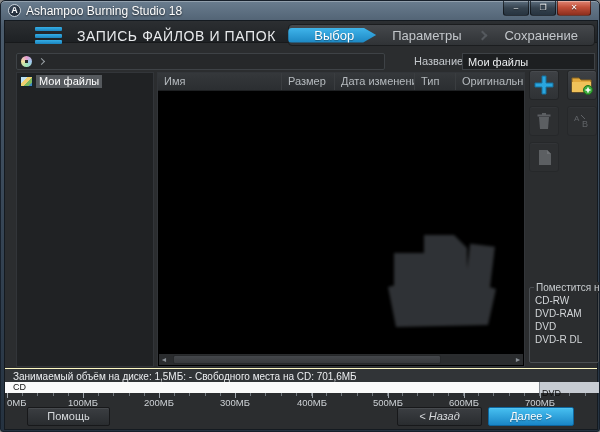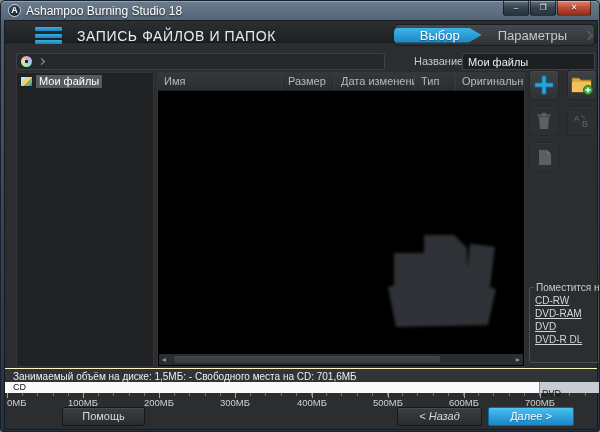--- a/index.html
+++ b/index.html
@@ -86,42 +86,42 @@
   
   .abtn { position:absolute; width:30px; height:30px; border-radius:3px; cursor:pointer;
     background:linear-gradient(180deg,#3e4145,#2f3235); border:1px solid #232527;
     display:flex; align-items:center; justify-content:center; box-shadow:inset 0 1px 0 rgba(255,255,255,.05); }
   .abtn.disabled { background:#2f3134; opacity:.55; }
   
   .fits { position:absolute; left:524px; top:266px; width:70px; height:76px;
     border:1px solid #4a4e52; border-radius:2px; padding:6px 5px 0 5px; }
   .fits-title { position:absolute; left:4px; top:-6px; background:#2b2d2f; padding:0 2px;
     font-size:10px; color:#c7cbce; white-space:nowrap; }
-  .fits-item { font-size:10px; color:#d3d6d9; line-height:13px; white-space:nowrap;text-decoration:underline; }
+  .fits-item { font-size:10px; color:#d3d6d9; line-height:13px; white-space:nowrap; }
   .fits-item:first-of-type { margin-bottom:4px; }
   
   .statusbar { position:absolute; left:0; top:347px; width:100%; height:14px;
     background:#313437; border-top:1px solid #fef9c3; }
   .status-text { position:absolute; left:8px; top:2px; font-size:10px; color:#eceef0; }
   .capacity { position:absolute; left:0; top:361px; width:594px; height:11px; background:#fafafa; }
   .cap-cd { position:absolute; left:8px; top:0; font-size:9px; line-height:11px; color:#111; }
   .cap-dvd-seg { position:absolute; left:534px; top:0; width:60px; height:11px;
     background:#c7ccd3; border-left:1px solid #8a8f96; }
   .cap-dvd-seg span { font-size:9px; line-height:11px; color:#111; padding-left:2px; }
   .ruler { position:absolute; left:0; top:372px; width:594px; height:13px; }
   .minor-ticks { position:absolute; left:2px; top:0; width:590px; height:3px;
     background:repeating-linear-gradient(90deg,#70767c 0 1px,transparent 1px 15.2px); }
   .major-tick { position:absolute; top:0; width:1px; height:5px; background:#a0a6ac; }
   .ruler-label { position:absolute; top:4px; font-size:9.5px; color:#ced2d6; transform:translateX(-50%); }
   .ruler-label.first { transform:none; }
   
   .btn { position:absolute; top:386px; height:19px; font-size:11px; color:#d7dadd;
     background:linear-gradient(180deg,#3b3e42,#292c2f); border:1px solid #17181a; border-radius:2px;
     box-shadow:inset 0 1px 0 rgba(255,255,255,.07); text-align:center; line-height:17px; cursor:pointer; }
-  .btn.help { left:22px; width:83px;margin-left:35px; }
+  .btn.help { left:22px; width:83px; }
   .btn.back { left:392px; width:85px;font-style:italic; }
   .btn.next { left:483px; width:86px; color:#fff;
     background:linear-gradient(180deg,#47c0f1,#1a86c7); border:1px solid #0e669e;
     text-shadow:0 1px 1px rgba(0,0,0,.3); }
 </style>
 </head>
 <body>
 
 <div class="window">
 
@@ -141,20 +141,21 @@
       <div class="hamburger">
           <i></i>
           <i></i>
           <i></i>
         </div>
       <div class="header-title">ЗАПИСЬ ФАЙЛОВ И ПАПОК</div>
       <div class="tabs">
         <div class="tab active">Выбор</div>
         <div class="tab">Параметры</div>
         <div class="tab-sep"></div>
+        <div class="tab">Сохранение</div>
       </div>
     </div>
 
     <div class="crumb-bar">
       <div class="disc-icon"></div>
       <div class="crumb-chev"></div>
     </div>
     <div class="name-label">Название:</div>
     <input class="name-input" value="Мои файлы" style="">
 

